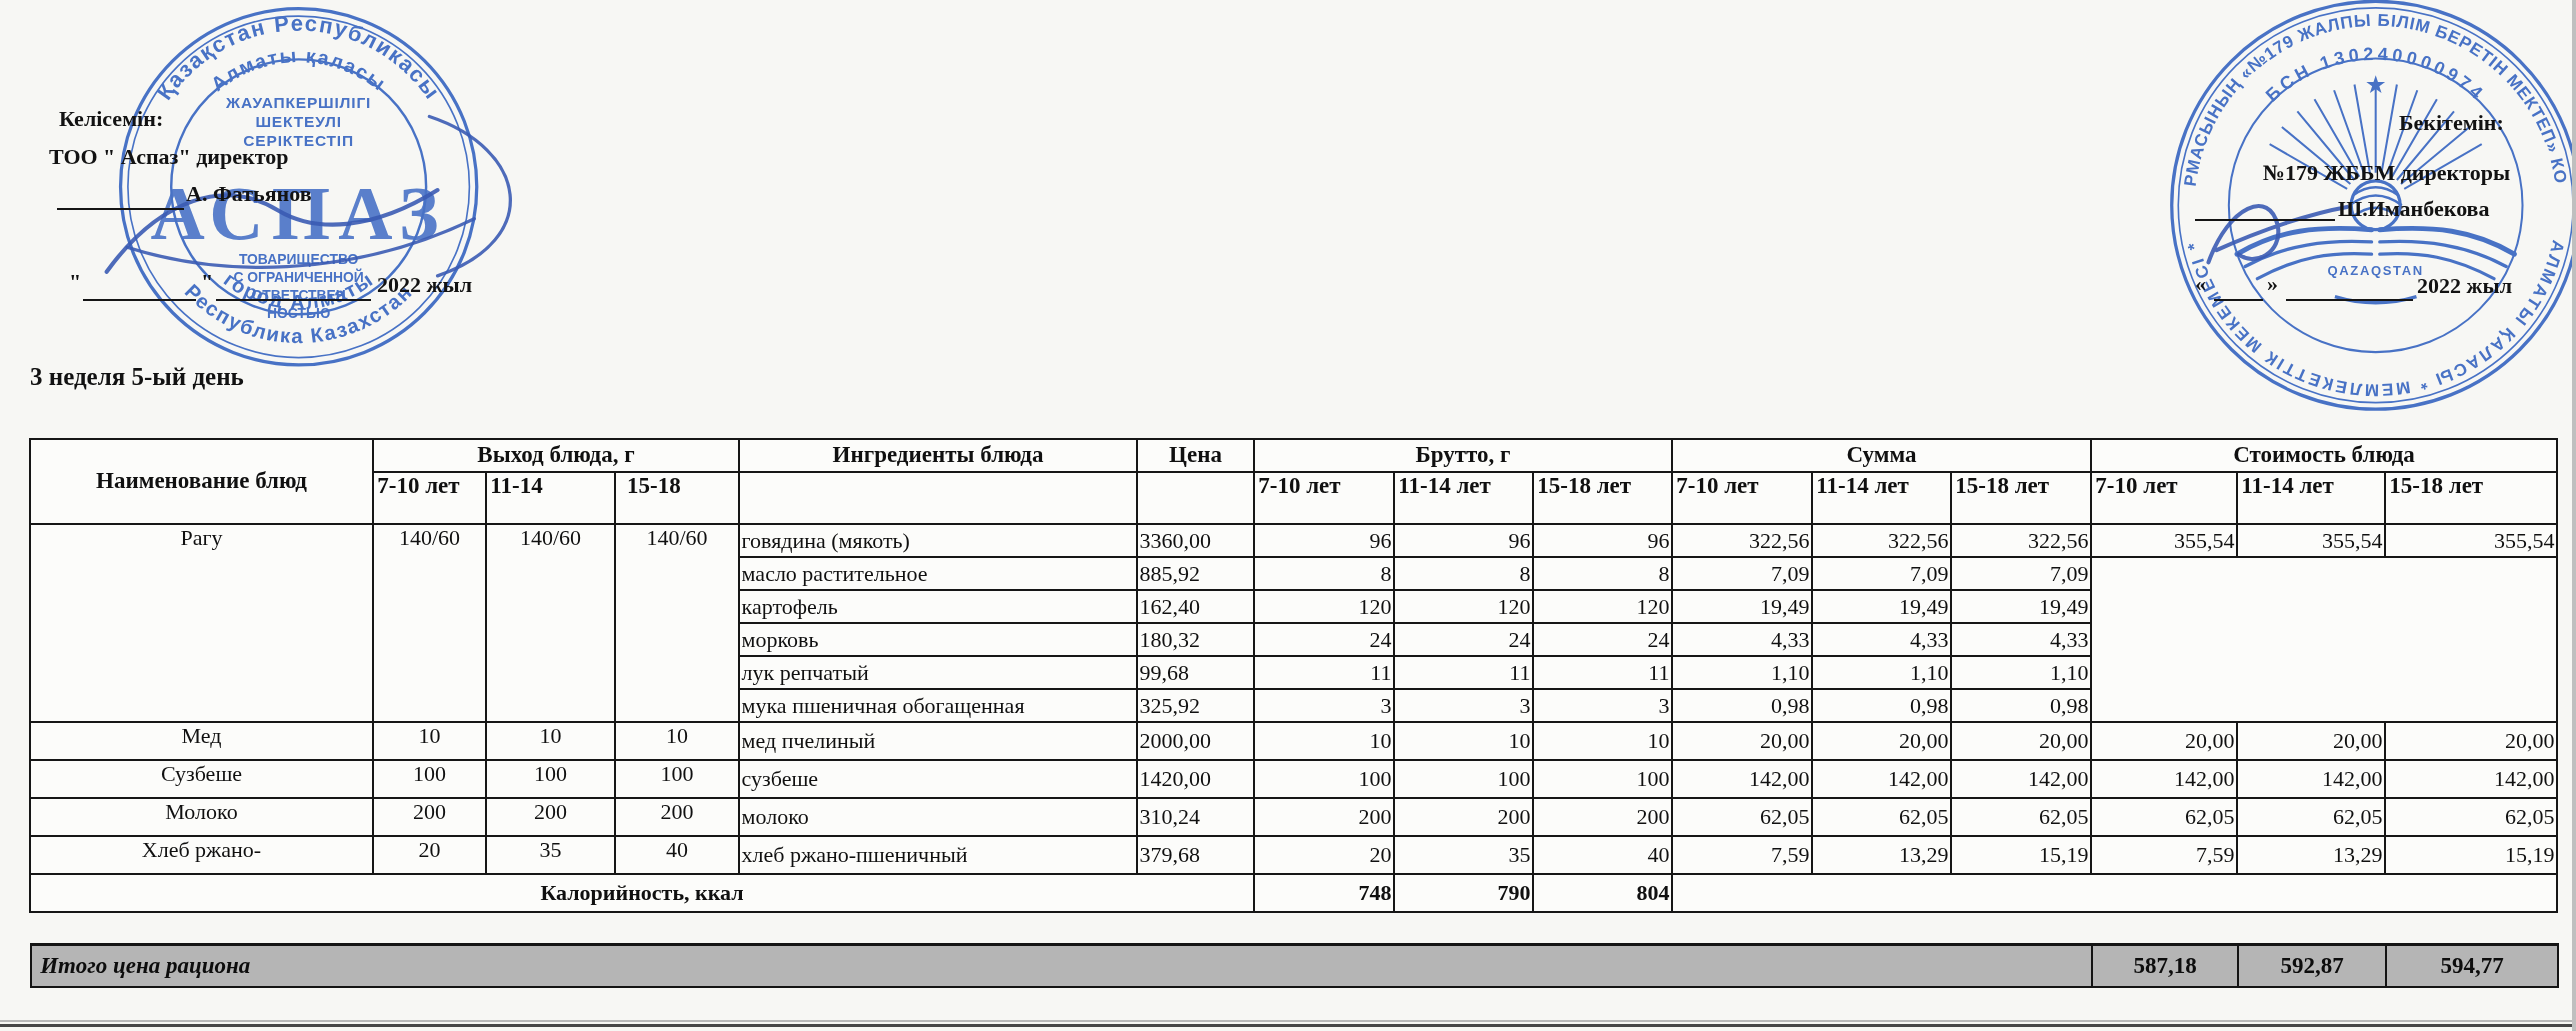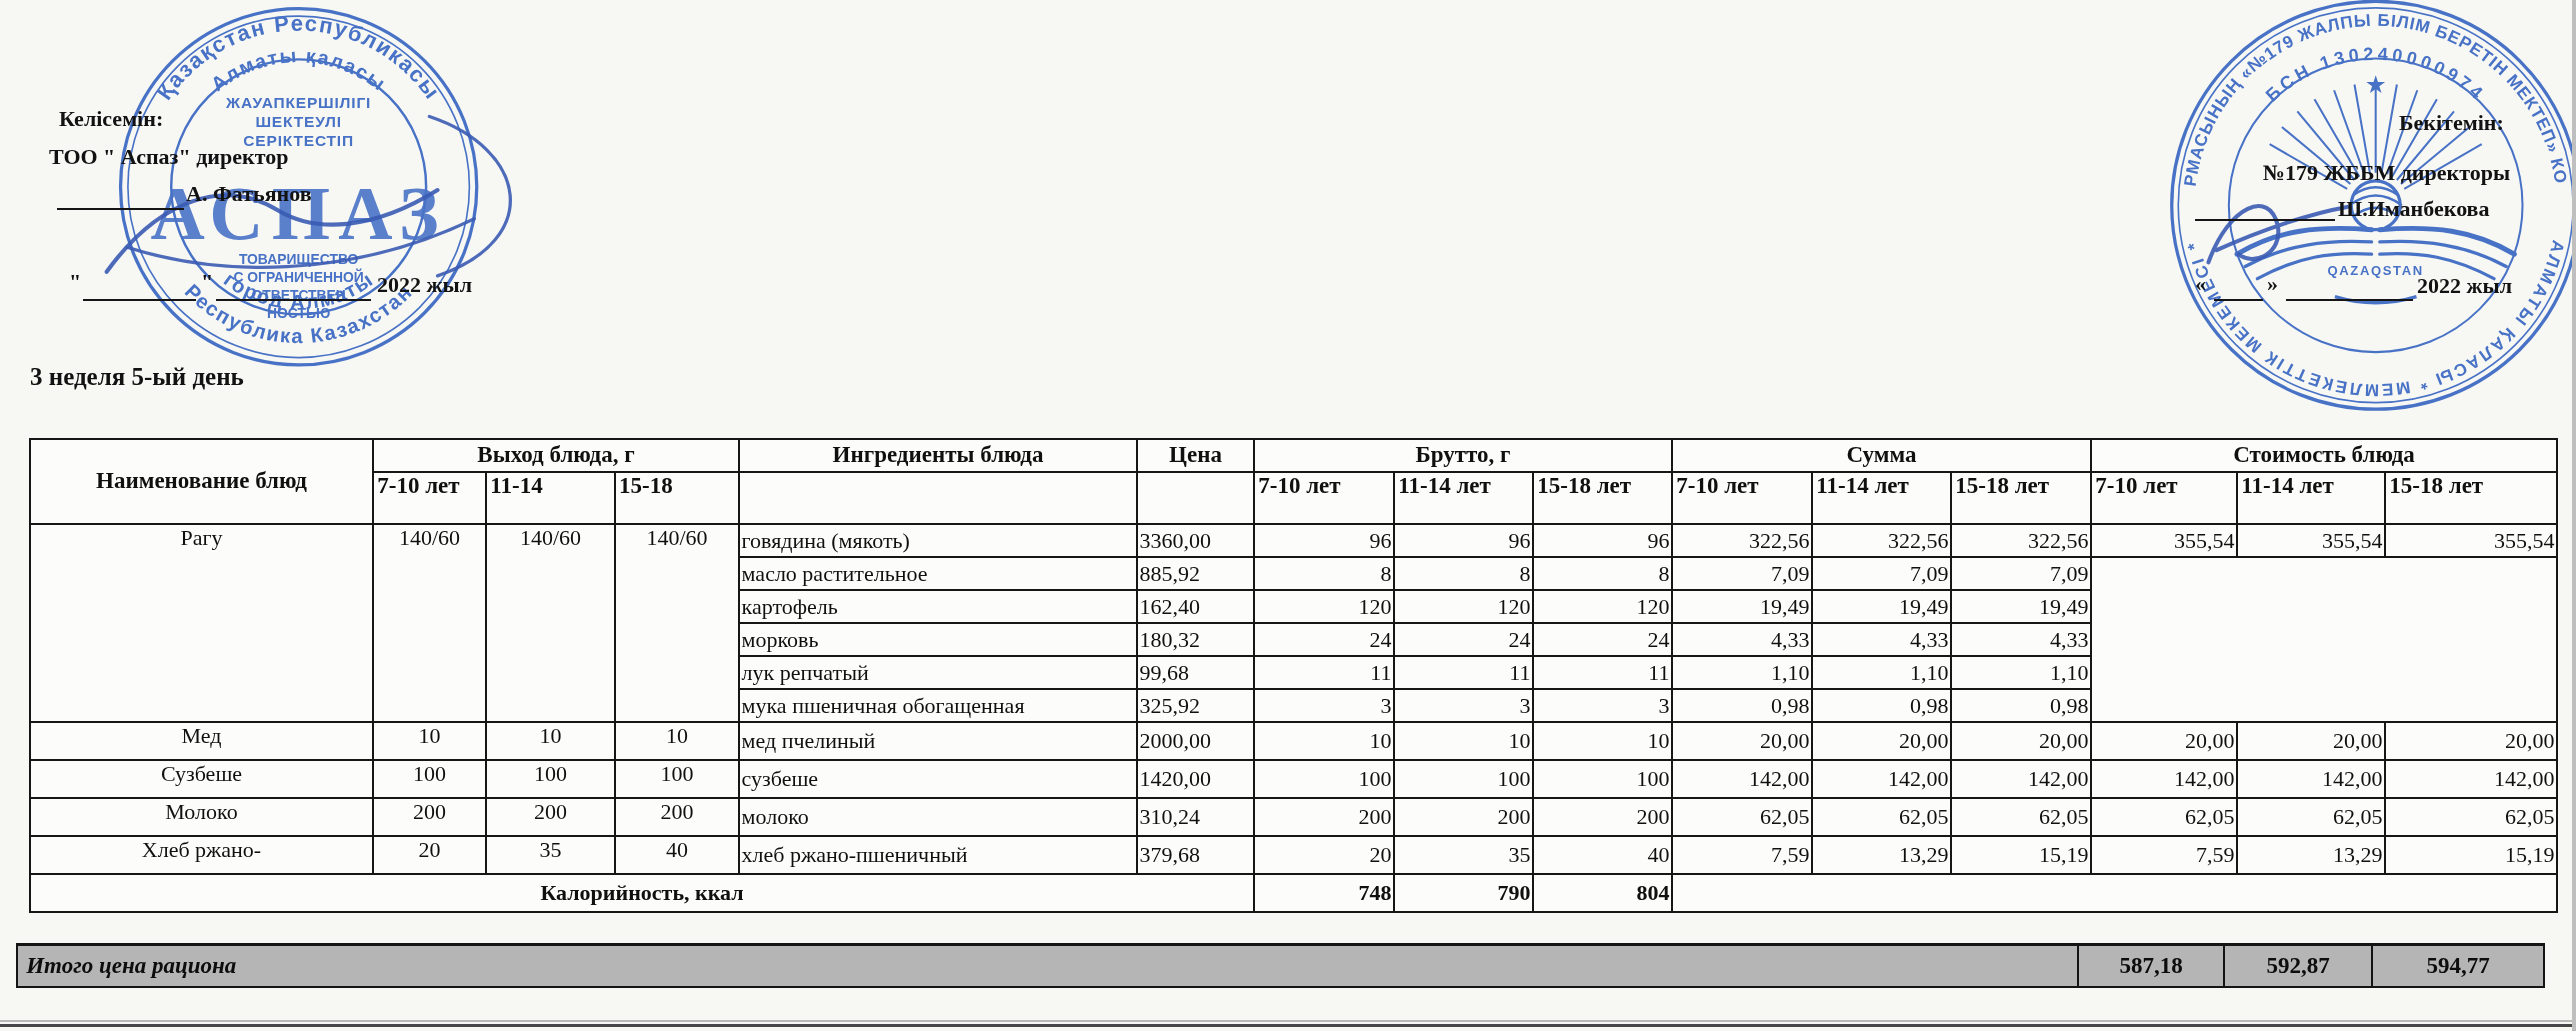--- a/index.html
+++ b/index.html
@@ -140,21 +140,21 @@
     <th colspan="3">Выход блюда, г</th>
     <th>Ингредиенты блюда</th>
     <th>Цена</th>
     <th colspan="3">Брутто, г</th>
     <th colspan="3">Сумма</th>
     <th colspan="3">Стоимость блюда</th>
   </tr>
   <tr class="h2">
     <th class="top" style="text-align:left;padding-left:3.3px;">7-10 лет</th>
     <th class="top" style="text-align:left;padding-left:3.3px;">11-14</th>
-    <th class="top" style="text-align:left;padding-left:3px;">15-18</th>
+    <th class="top" style="text-align:left;padding-left:11px;">15-18</th>
     <th></th>
     <th></th>
     <th class="top" style="text-align:left;padding-left:3.3px;">7-10 лет</th>
     <th class="top" style="text-align:left;padding-left:3.3px;">11-14 лет</th>
     <th class="top" style="text-align:left;padding-left:3.3px;">15-18 лет</th>
     <th class="top" style="text-align:left;padding-left:3.3px;">7-10 лет</th>
     <th class="top" style="text-align:left;padding-left:3.3px;">11-14 лет</th>
     <th class="top" style="text-align:left;padding-left:3.3px;">15-18 лет</th>
     <th class="top" style="text-align:left;padding-left:3.3px;">7-10 лет</th>
     <th class="top" style="text-align:left;padding-left:3.3px;">11-14 лет</th>
@@ -305,21 +305,21 @@
   <tr class="rc">
     <td colspan="6" class="dish bold">Калорийность, ккал</td>
     <td class="num bold">748</td>
     <td class="num bold">790</td>
     <td class="num bold">804</td>
     <td colspan="6" class="nob"></td>
   </tr>
 </tbody>
   </table>
 
-<table class="tt" style="left:16px;top:943px;width:2527px;">
+<table class="tt" style="left:30px;top:943px;width:2527px;">
   <colgroup>
     <col style="width:2061px">
       <col style="width:146px">
       <col style="width:148px">
       <col style="width:172px">
   </colgroup>
   <tbody>
       <tr>
     <td class="tlabel">Итого цена рациона</td>
     <td class="tval">587,18</td>

